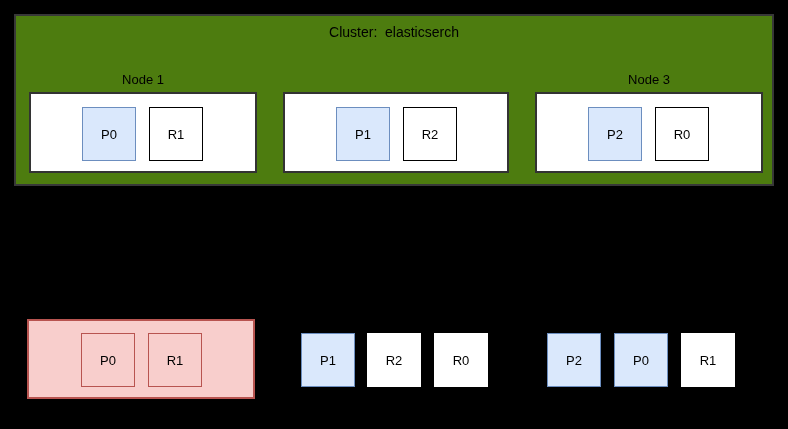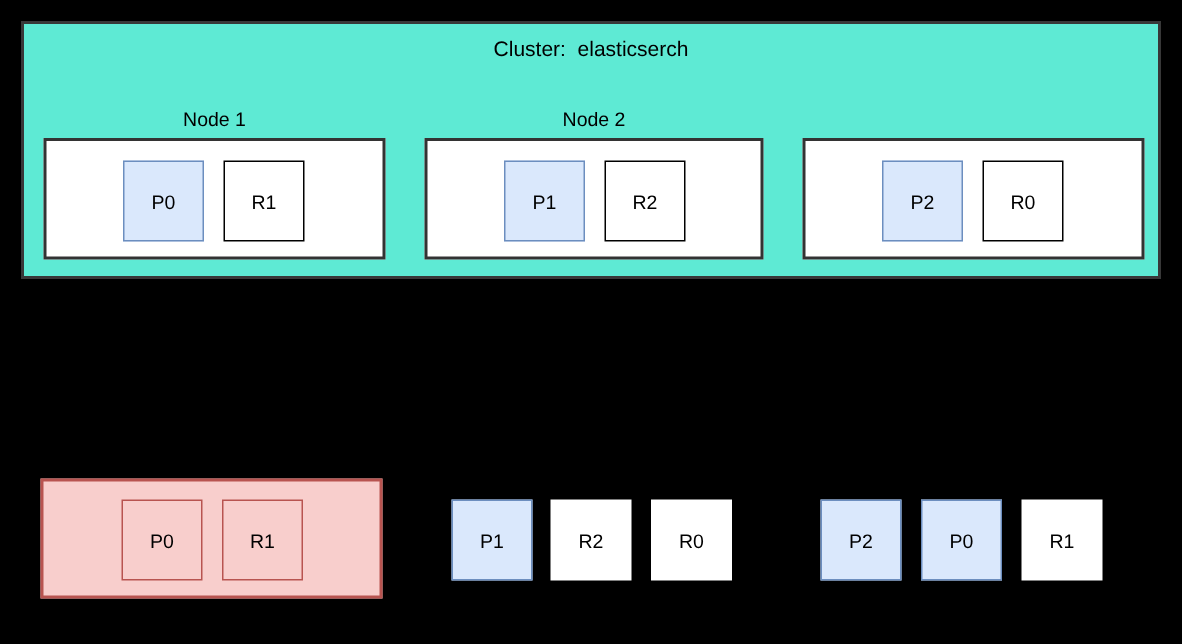--- a/index.html
+++ b/index.html
@@ -4,21 +4,21 @@
 <style>
   html,body{margin:0;padding:0;}
   body{
     width:788px;height:429px;position:relative;
     background:#000000;overflow:hidden;
     font-family:"Liberation Sans", sans-serif;
     color:#000000;
   }
   .cluster-box{
     position:absolute;left:14px;top:14px;width:760px;height:172px;
-    background:#5eead4;border:2px solid #383838;box-sizing:border-box;
+    background:#4d7c0f;border:2px solid #383838;box-sizing:border-box;
   }
   .cluster-title{
     position:absolute;left:0;top:8px;width:100%;
     text-align:center;font-size:14px;white-space:pre;
   }
   .node-label{
     position:absolute;top:55px;height:18px;line-height:18px;
     text-align:center;font-size:13px;
   }
   .node-box{
@@ -56,26 +56,26 @@
 
 <div class="cluster-box">
   <div class="cluster-title">Cluster:  elasticserch</div>
 
   <div class="node-label n1" style="width:228px;">Node 1</div>
   <div class="node-box n1">
     <div class="shard primary pos-p">P0</div>
     <div class="shard replica pos-r">R1</div>
   </div>
 
-  <div class="node-label n2">Node 2</div>
   <div class="node-box n2">
     <div class="shard primary pos-p">P1</div>
     <div class="shard replica pos-r">R2</div>
   </div>
 
+  <div class="node-label n3" style="width:228px;">Node 3</div>
   <div class="node-box n3">
     <div class="shard primary pos-p">P2</div>
     <div class="shard replica pos-r">R0</div>
   </div>
 </div>
 
 <div class="failed-group">
   <div class="shard pos-p">P0</div>
   <div class="shard pos-r">R1</div>
 </div>

